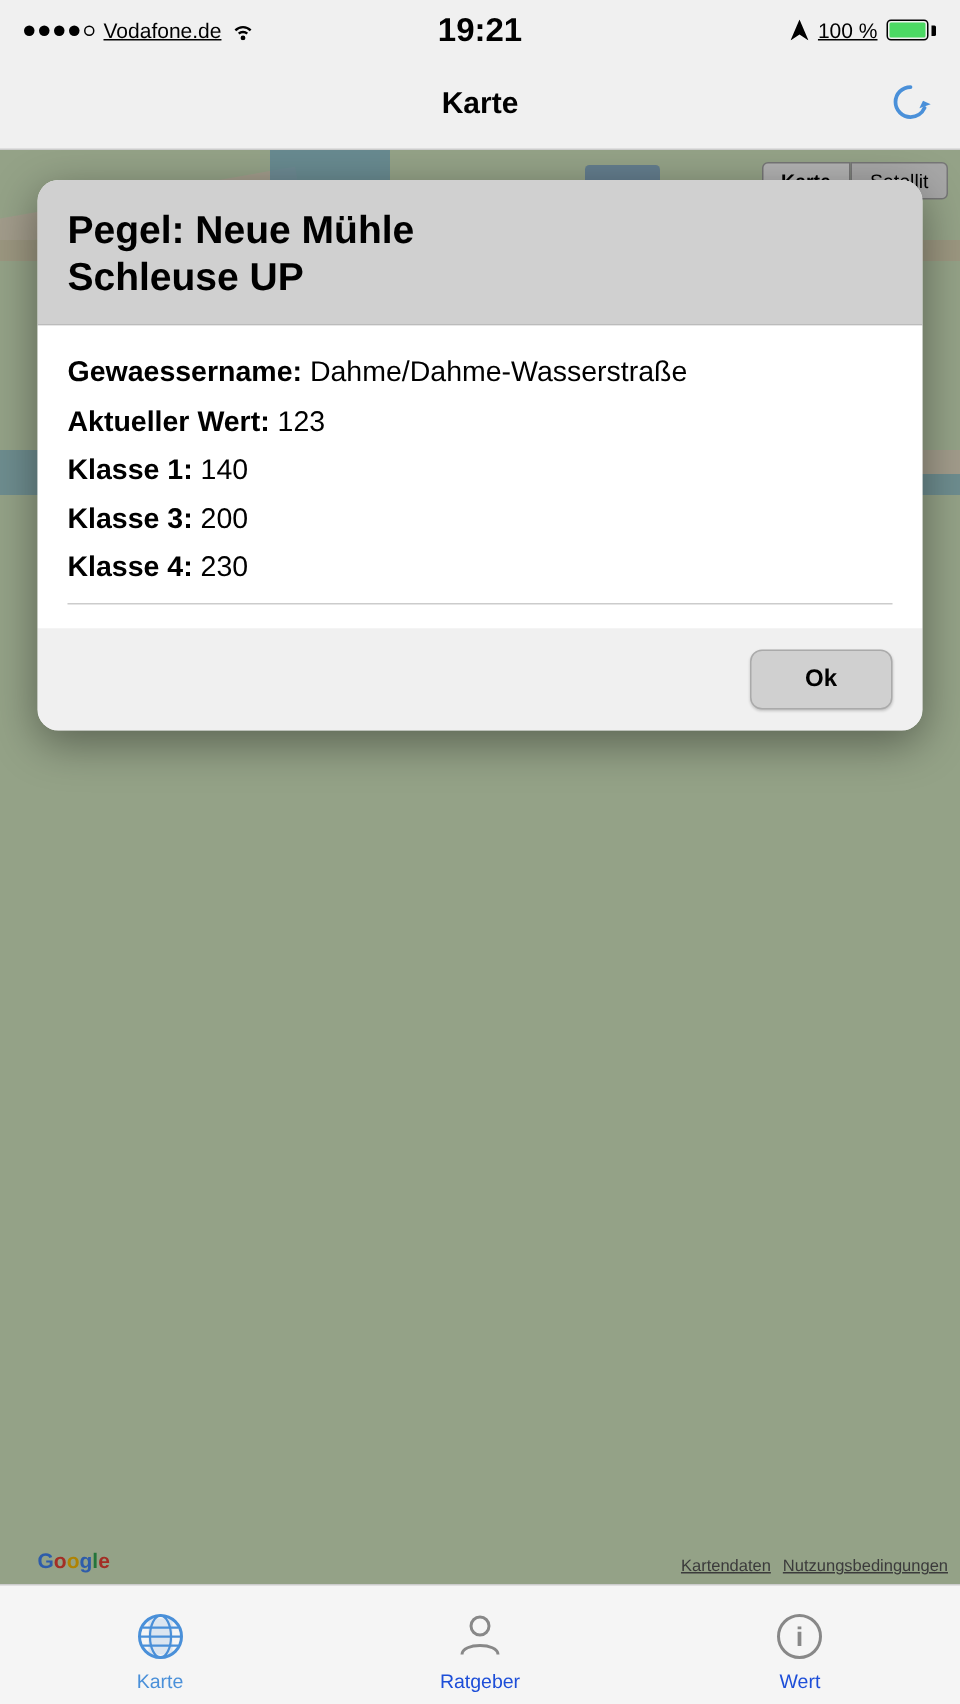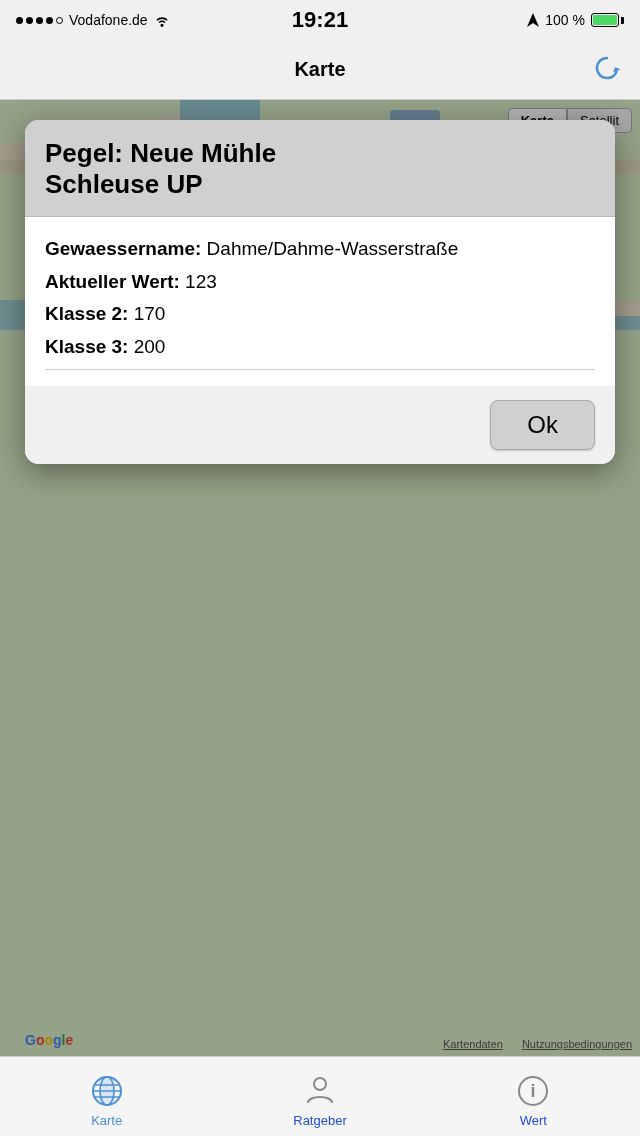--- a/index.html
+++ b/index.html
@@ -18,20 +18,21 @@
     .status-bar {
       width: 100%;
       height: 40px;
       background: #f0f0f0;
       display: flex;
       align-items: center;
       justify-content: space-between;
       padding: 0 16px;
       position: relative;
       z-index: 100;
+      text-decoration: underline;
     }
     .status-left {
       display: flex;
       align-items: center;
       gap: 6px;
       font-size: 14px;
       font-weight: 500;
       color: #000;
     }
     .signal-dots {
@@ -212,42 +213,42 @@
       background: #f0f0f0;
       padding: 14px 20px 14px 20px;
       display: flex;
       justify-content: flex-end;
     }
     .ok-button {
       background: #d0d0d0;
       border: 1px solid #aaa;
       border-radius: 8px;
       padding: 10px 36px;
-      font-size: 24px;
-      font-weight: 400;
+      font-size: 16px;
+      font-weight: 700;
       color: #000;
       cursor: pointer;
       box-shadow: 0 1px 2px rgba(0,0,0,0.2);
     }
 
     
     .google-logo {
       position: absolute;
       bottom: 8px;
       left: 25px;
       font-size: 12px;
       color: #555;
       z-index: 5;
     }
     .map-bottom-links {
       position: absolute;
       bottom: 6px;
       right: 8px;
       display: flex;
-      gap: 19px;
+      gap: 8px;
       z-index: 5;
     }
     .map-link {
       font-size: 11px;
       color: #555;
       text-decoration: underline;
     }
 
     
     .tab-bar {
@@ -366,24 +367,27 @@
         <div class="modal-title">Pegel: Neue Mühle<br>Schleuse UP</div>
       </div>
       <div class="modal-body">
         <div class="info-row">
           <b>Gewaessername:</b> Dahme/Dahme-Wasserstraße
         </div>
         <div class="info-row">
           <b>Aktueller Wert:</b> 123
         </div>
         <div class="info-row">
-          <b>Klasse 2:</b> 170
+          <b>Klasse 1:</b> 140
         </div>
         <div class="info-row">
           <b>Klasse 3:</b> 200
+        </div>
+        <div class="info-row">
+          <b>Klasse 4:</b> 230
         </div>
         <div class="modal-divider"></div>
       </div>
       <div class="modal-footer">
         <button class="ok-button">Ok</button>
       </div>
     </div>
   </div>
 </div>
 

